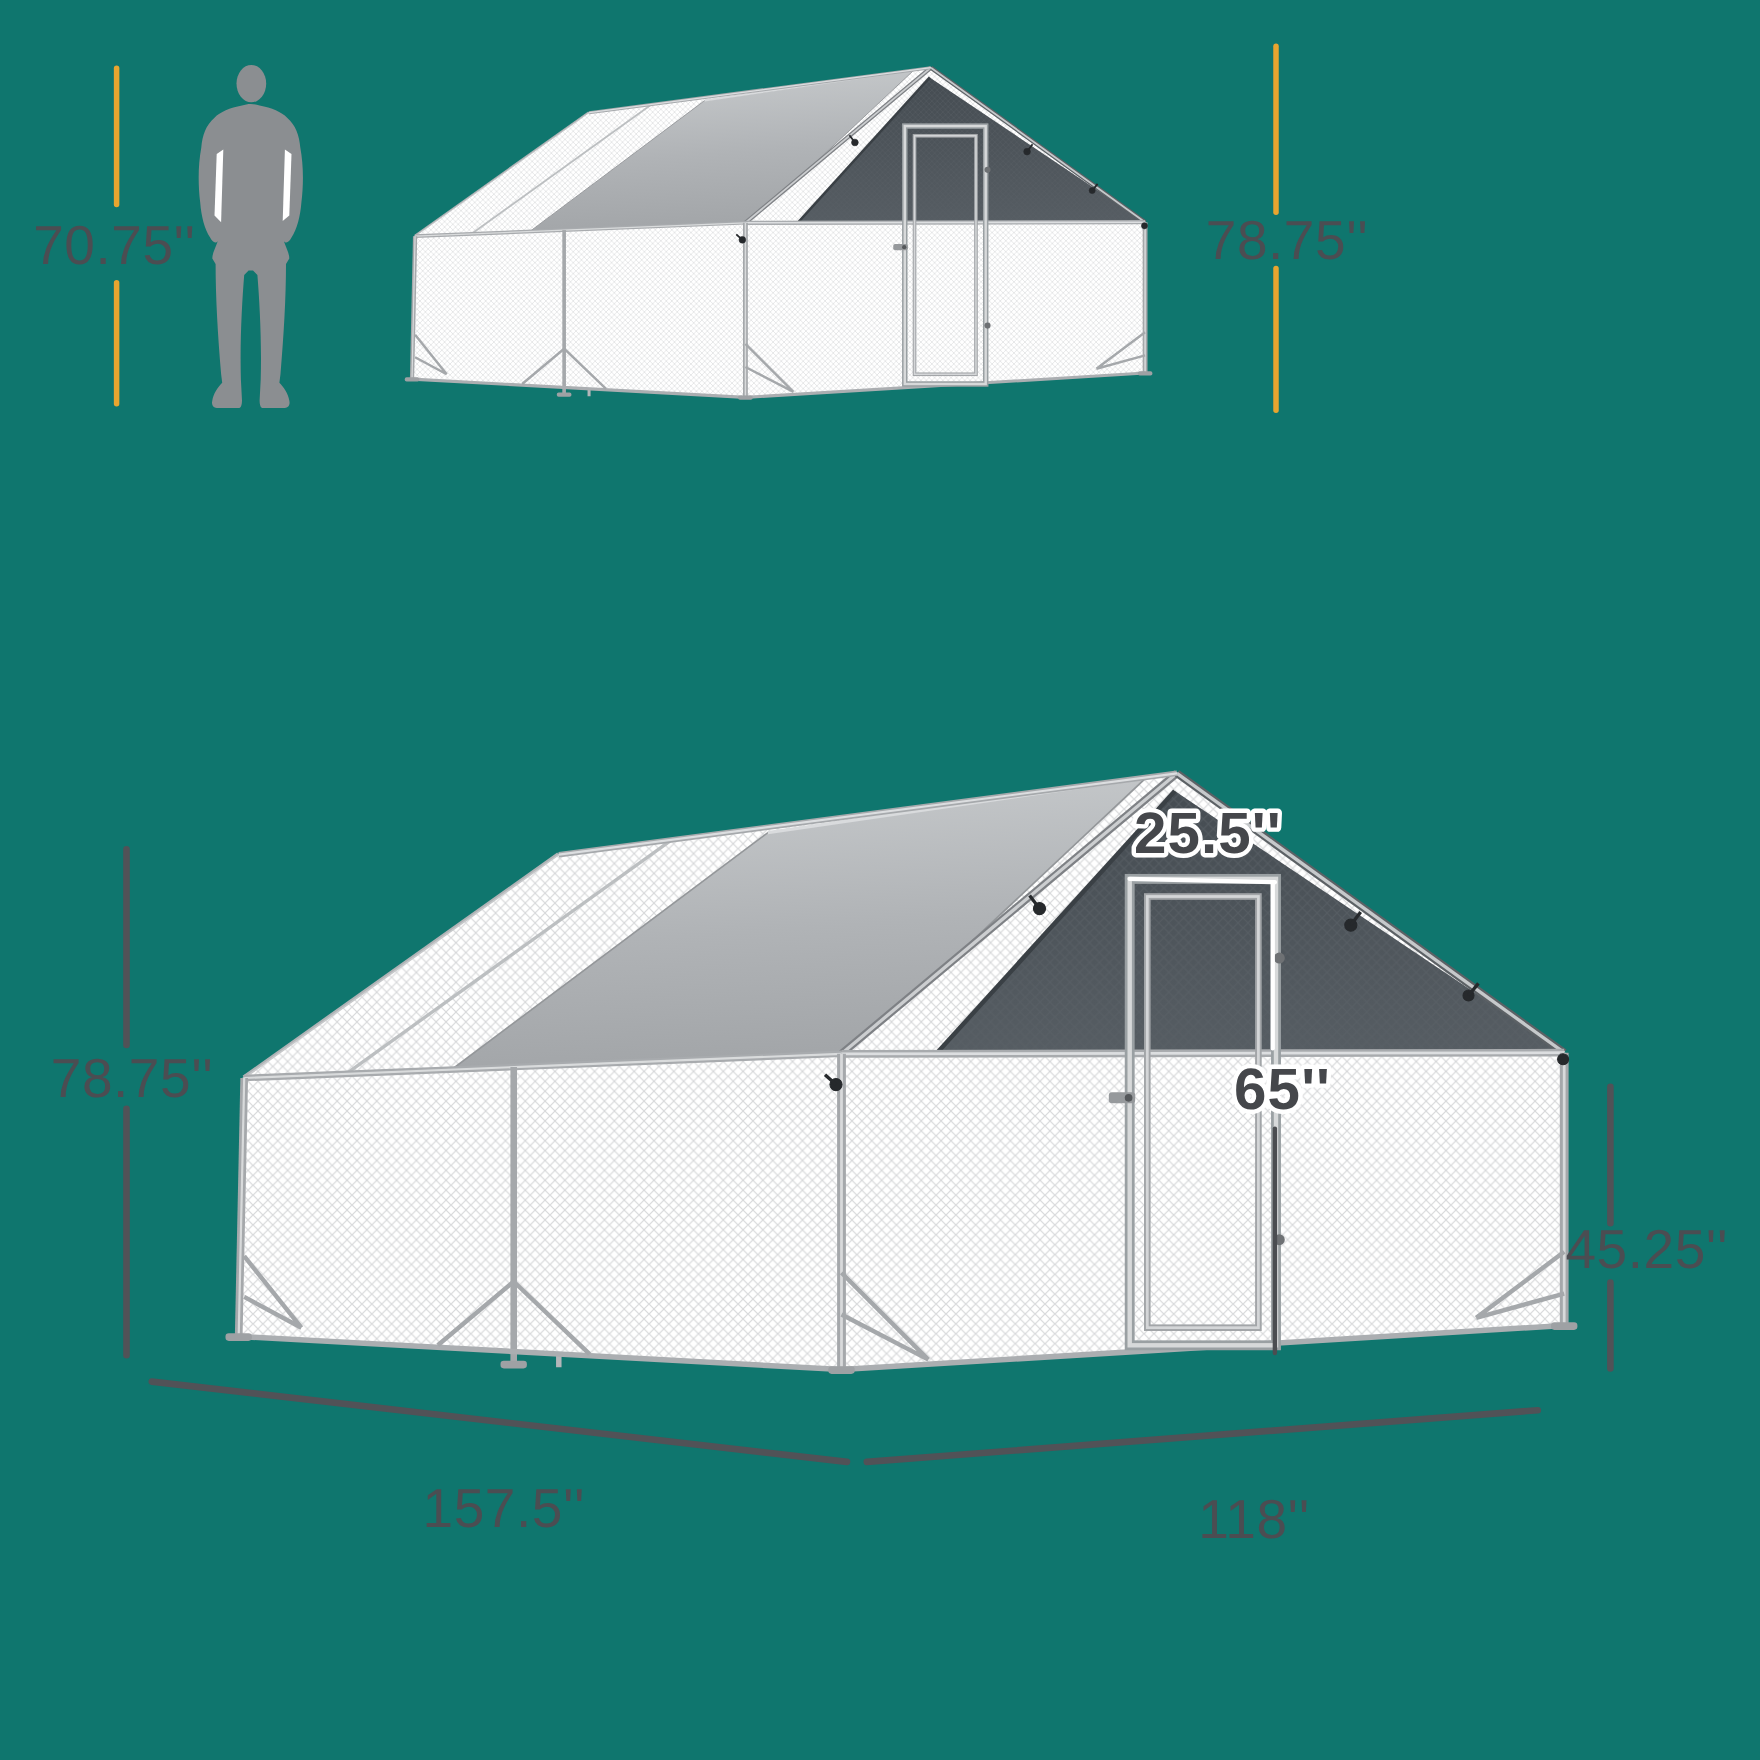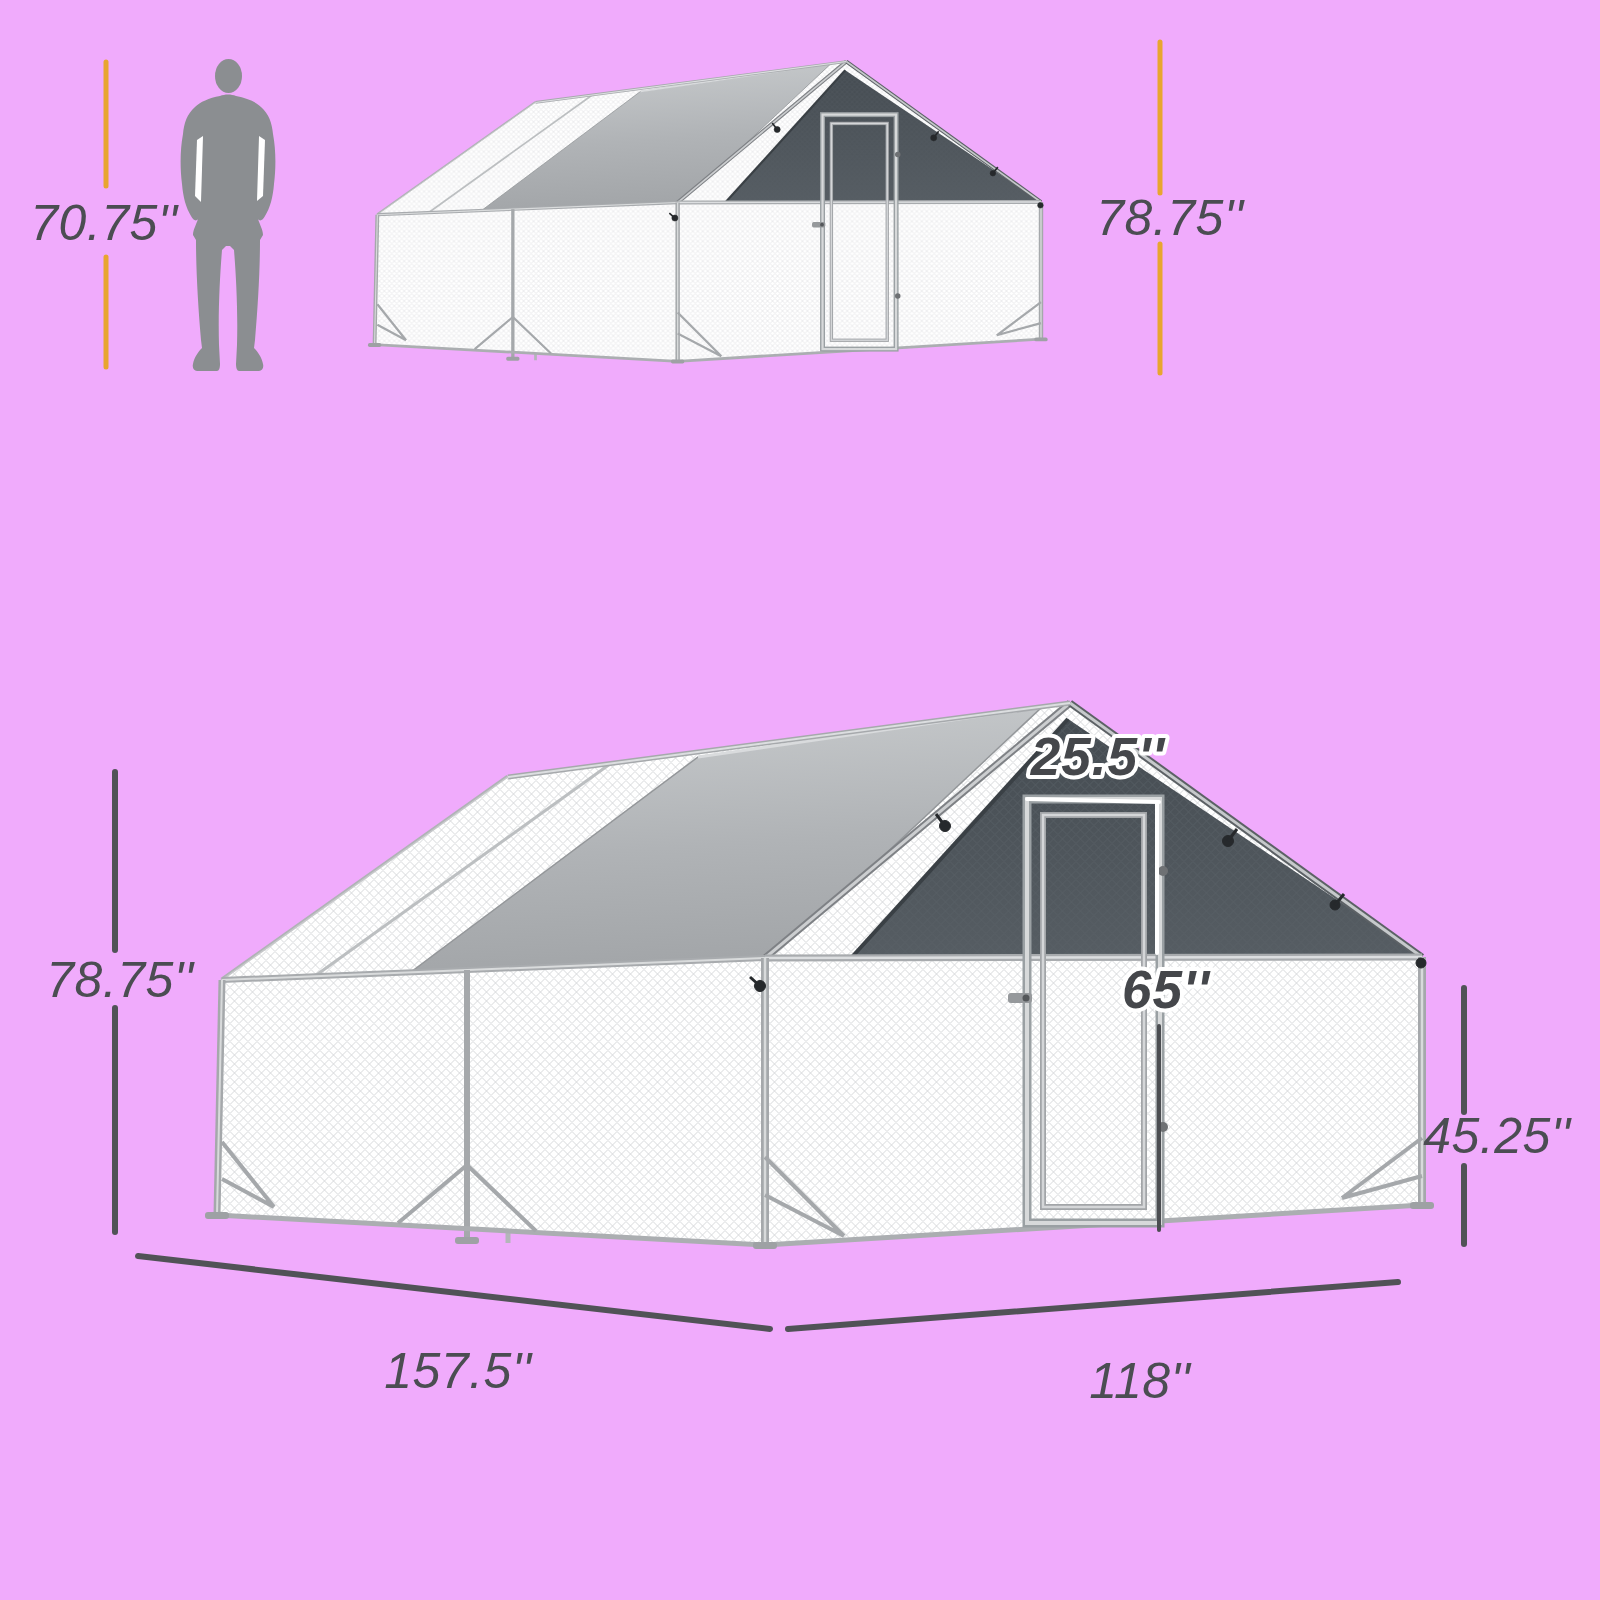--- a/index.html
+++ b/index.html
@@ -1,17 +1,17 @@
 <!DOCTYPE html>
 <html><head>
 <meta charset="utf-8">
 <style>
   html,body{margin:0;padding:0;background:#ffffff;}
-  .stage{position:relative;width:1600px;height:1600px;background:#f0abfc;overflow:hidden;
-         font-family:"Liberation Sans",sans-serif;font-style:italic;}
+  .stage{position:relative;width:1600px;height:1600px;background:#0f766e;overflow:hidden;
+         font-family:"Liberation Sans",sans-serif;}
   svg{position:absolute;inset:0;display:block;}
   .dim-label{font-family:"Liberation Sans",sans-serif;font-size:50px;fill:#4b4d52;
              text-anchor:middle;letter-spacing:0.5px;}
   .door-label{font-family:"Liberation Sans",sans-serif;font-size:53px;fill:#45474b;
               stroke:#ffffff;stroke-width:8px;paint-order:stroke;stroke-linejoin:round;
               text-anchor:middle;font-weight:bold;letter-spacing:1px;}
   .amber{stroke:#e8a52f;stroke-width:5;stroke-linecap:round;}
   .dark{stroke:#515257;stroke-width:6;stroke-linecap:round;}
   .dark-thin{stroke:#4b4d51;stroke-width:4;stroke-linecap:round;}
   .white-line{stroke:#ffffff;stroke-width:4;stroke-linecap:round;}

